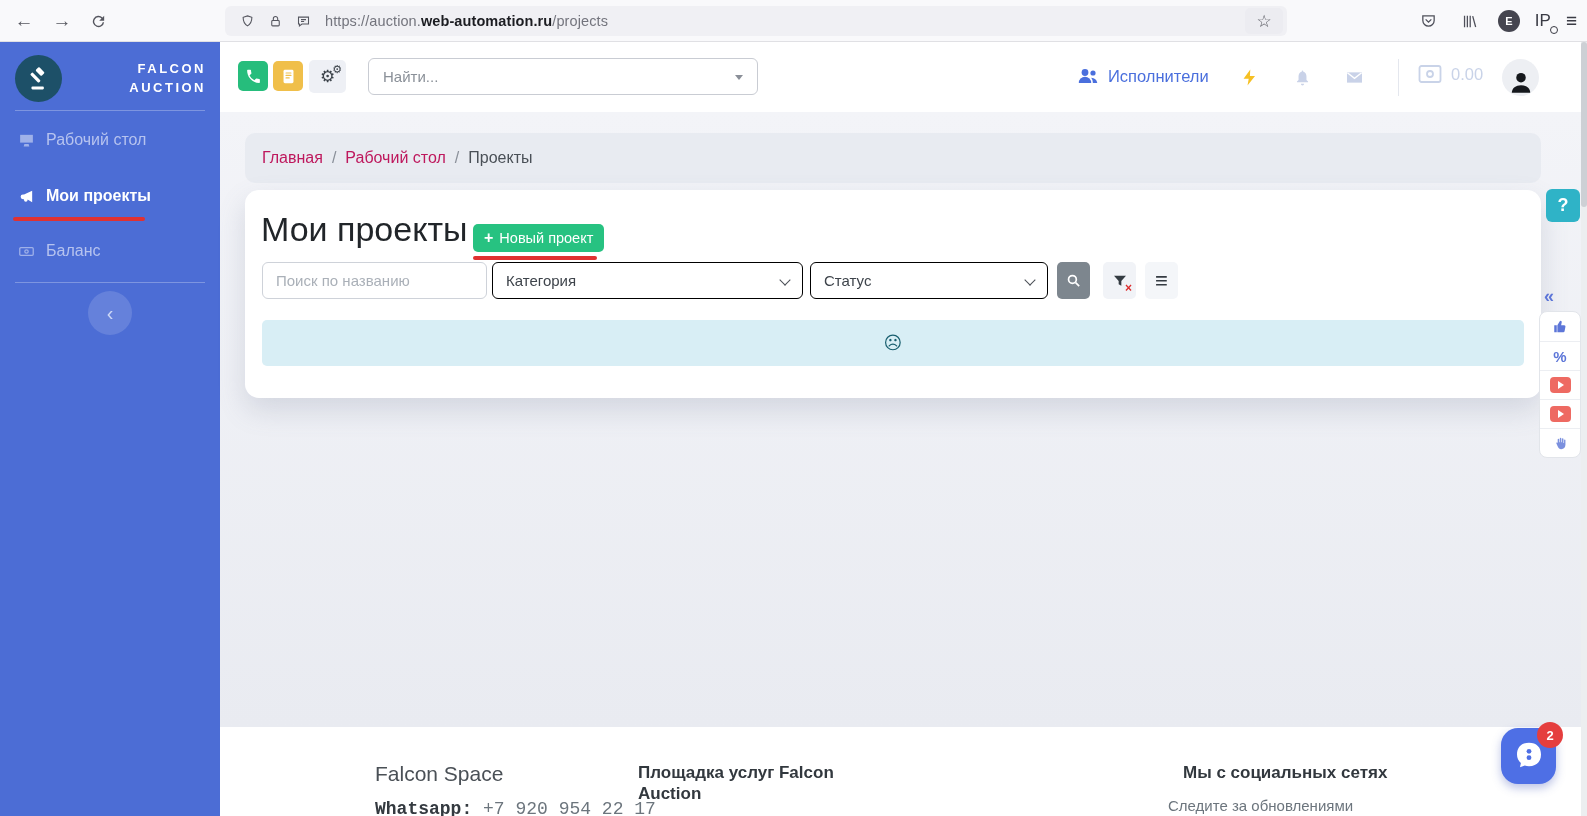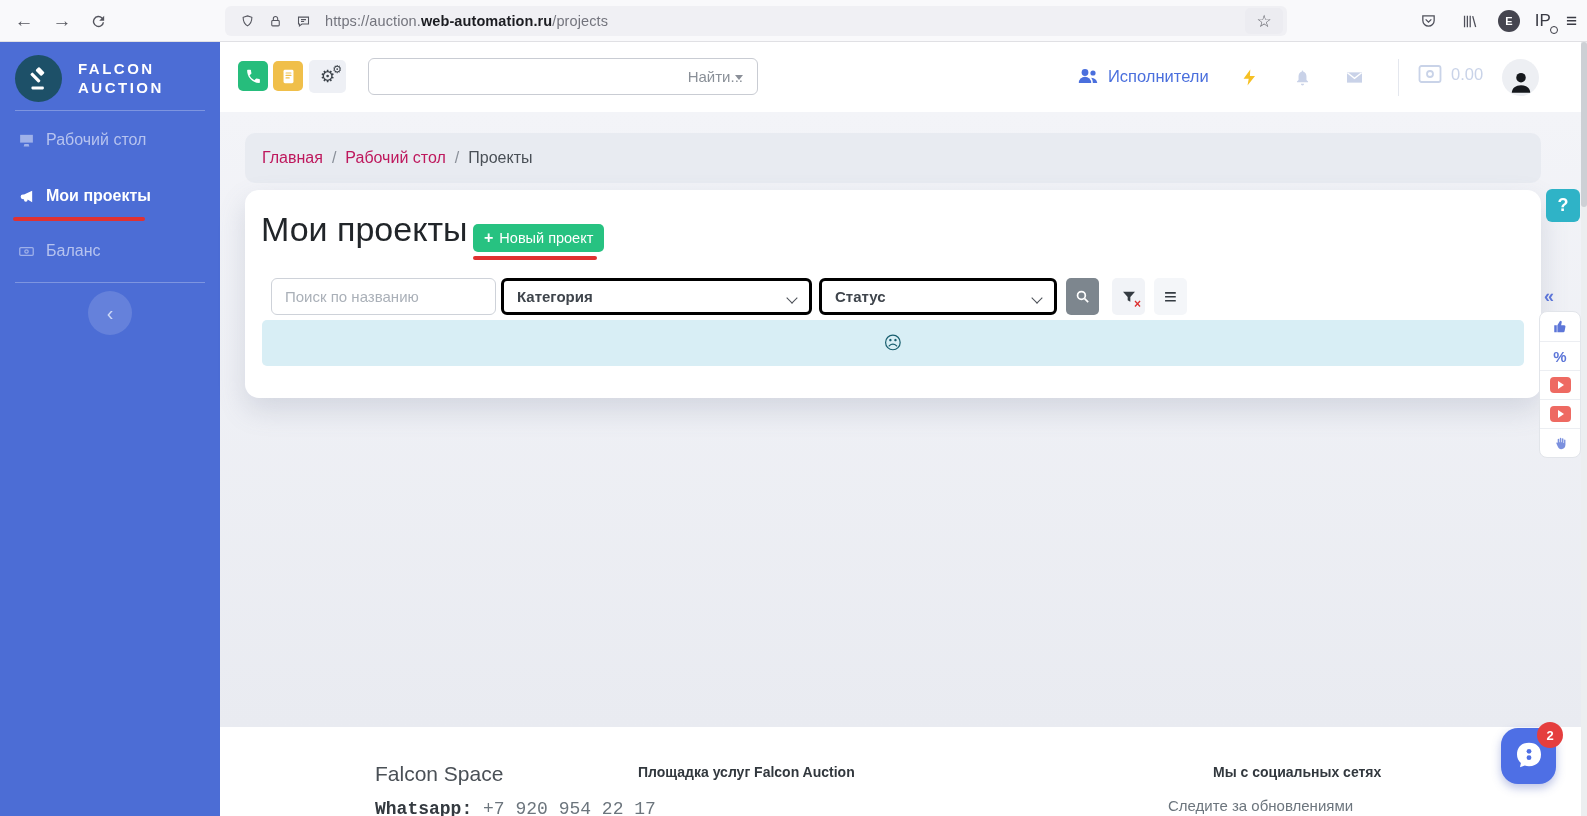--- a/index.html
+++ b/index.html
@@ -21,38 +21,38 @@
   .bic svg { width: 17px; height: 17px; }
   .ext-e { width: 22px; height: 22px; border-radius: 50%; background: #45454f; color: #fff; font-size: 11px; font-weight: bold; display: flex; align-items: center; justify-content: center; }
   .ext-ip { font-size: 17px; font-weight: normal; color: #3a3b44; position: relative; }
   .ext-ip:after { content: ""; position: absolute; right: -7px; bottom: -3px; width: 6px; height: 6px; border: 1.4px solid #3a3b44; border-radius: 50%; }
   .menu-glyph { font-size: 19px; color: #3a3b44; }
 
   
   .sidebar { position: absolute; left: 0; top: 42px; width: 220px; height: 774px; background: #4c6dd5; }
   .logo-circle { position: absolute; left: 15px; top: 13px; width: 47px; height: 47px; border-radius: 50%; background: #1d5068; display: flex; align-items: center; justify-content: center; }
   .logo-circle svg { width: 26px; height: 26px; }
-  .brand { position: absolute; left: 78px; top: 17px; width: 128px; text-align: left; color: #fff; font-weight: bold; font-size: 15px; letter-spacing: 2.5px; line-height: 19px; }
+  .brand { position: absolute; left: 78px; top: 17px; width: 128px; text-align: right; color: #fff; font-weight: bold; font-size: 13px; letter-spacing: 2.5px; line-height: 19px; }
   .sdiv { position: absolute; left: 15px; width: 190px; height: 1px; background: rgba(255,255,255,.28); }
   .snav { position: absolute; left: 18px; height: 28px; display: flex; align-items: center; gap: 11px; font-size: 16px; color: #b6c3ef; cursor: pointer; }
   .snav svg { width: 17px; height: 17px; flex: 0 0 auto; }
   .snav.active { color: #ffffff; font-weight: bold; }
   .red-line { position: absolute; background: #e03131; border-radius: 2px; height: 4px; }
   .collapse-btn { position: absolute; left: 88px; top: 249px; width: 44px; height: 44px; border-radius: 50%; background: rgba(255,255,255,.14); color: #cfd9f6; display: flex; align-items: center; justify-content: center; font-size: 20px; }
 
   
   .topbar { position: absolute; left: 220px; top: 42px; width: 1367px; height: 70px; background: #fff; }
   .sq-btn { position: absolute; top: 19px; width: 30px; height: 30px; border-radius: 5px; display: flex; align-items: center; justify-content: center; }
   .sq-btn svg { width: 17px; height: 17px; }
   .btn-green { left: 18px; background: #26bd7c; color: #fff; }
   .btn-yellow { left: 53px; background: #f0bf4a; color: #fff; }
   .btn-gear { left: 89px; top: 18px; width: 37px; height: 33px; background: #eef0f5; color: #3c434a; }
   .gear-wrap { position: relative; font-size: 17px; line-height: 1; }
   .gear-small { position: absolute; font-size: 11px; right: -7px; top: -4px; }
-  .find-select { position: absolute; left: 148px; top: 16px; width: 390px; height: 37px; background: #fff; border: 1px solid #c9ccd3; border-radius: 6px; display: flex; align-items: center; padding: 0 14px; font-size: 15px; color: #8a9098; justify-content: flex-end; }
+  .find-select { position: absolute; left: 148px; top: 16px; width: 390px; height: 37px; background: #fff; border: 1px solid #c9ccd3; border-radius: 6px; display: flex; align-items: center; padding: 0 14px; font-size: 15px; color: #8a9098; }
   .caret-down { position: absolute; right: 14px; top: 16px; width: 0; height: 0; border-left: 4.5px solid transparent; border-right: 4.5px solid transparent; border-top: 5px solid #8a8f98; }
   .performers { position: absolute; left: 856px; top: 22px; display: flex; align-items: center; gap: 8px; color: #4a6fdd; font-size: 16.5px; cursor: pointer; }
   .performers svg { width: 24px; height: 24px; }
   .top-ic { position: absolute; top: 23px; width: 24px; height: 24px; display: flex; align-items: center; justify-content: center; }
   .top-ic svg { width: 19px; height: 19px; }
   .tdivider { position: absolute; left: 1178px; top: 17px; width: 1px; height: 37px; background: #e4e7ee; }
   .balance { position: absolute; left: 1198px; top: 22px; display: flex; align-items: center; gap: 9px; color: #c9d3e8; font-size: 16.5px; }
   .balance svg { width: 24px; height: 20px; }
   .avatar { position: absolute; left: 1282px; top: 17px; width: 37px; height: 37px; border-radius: 50%; background: #edeff3; display: flex; align-items: flex-end; justify-content: center; overflow: hidden; }
   .avatar svg { width: 26px; height: 28px; color: #15181c; }
@@ -61,24 +61,24 @@
   .page { position: absolute; left: 220px; top: 112px; width: 1367px; height: 615px; background: linear-gradient(#f3f4f8, #e9ebf1); }
   .breadcrumb { position: absolute; left: 25px; top: 21px; width: 1296px; height: 50px; background: #e8ebf1; border-radius: 10px; display: flex; align-items: center; padding-left: 17px; font-size: 16px; gap: 9px; }
   .bc-link { color: #be185d; cursor: pointer; }
   .bc-sep { color: #8a9099; }
   .bc-cur { color: #4a5057; }
 
   .card { position: absolute; left: 25px; top: 78px; width: 1296px; height: 208px; background: #fff; border-radius: 14px; box-shadow: 0 12px 28px rgba(100,110,140,.20); }
   .page-title { position: absolute; left: 16px; top: 20px; font-size: 34px; color: #212529; font-weight: 400; }
   .new-btn { position: absolute; left: 228px; top: 34px; height: 28px; padding: 0 11px; background: #27c281; border-radius: 5px; color: #fff; font-size: 14.5px; display: flex; align-items: center; gap: 6px; cursor: pointer; }
   .new-btn .plus { font-size: 16px; font-weight: bold; }
-  .filters { position: absolute; left: 9px; top: 72px; width: 100%; height: 37px; margin-top: 16px; }
+  .filters { position: absolute; left: 0; top: 72px; width: 100%; height: 37px; }
   .f-input { position: absolute; left: 17px; top: 0; width: 225px; height: 37px; border: 1px solid #ced2d9; border-radius: 6px; padding: 0 13px; font-size: 15px; color: #444; font-family: "Liberation Sans", sans-serif; }
   .f-input::placeholder { color: #aab0b8; }
-  .f-select { position: absolute; top: 0; height: 37px; border: 3px solid #000000; border-radius: 6px; background: #fff; display: flex; align-items: center; padding: 0 13px; font-size: 15px; color: #3e444b; font-weight: bold; }
+  .f-select { position: absolute; top: 0; height: 37px; border: 1px solid #000000; border-radius: 6px; background: #fff; display: flex; align-items: center; padding: 0 13px; font-size: 15px; color: #3e444b; }
   .chev { position: absolute; right: 13px; top: 13px; width: 8px; height: 8px; border-right: 1.7px solid #4a4f56; border-bottom: 1.7px solid #4a4f56; transform: rotate(45deg); }
   .f-btn { position: absolute; top: 0; width: 33px; height: 37px; border-radius: 5px; display: flex; align-items: center; justify-content: center; }
   .f-search { left: 812px; background: #7d868e; color: #fff; }
   .f-search svg { width: 17px; height: 17px; }
   .f-reset { left: 858px; background: #f1f3f7; color: #343b42; position: absolute; }
   .f-reset svg { width: 16px; height: 16px; }
   .f-reset .x { position: absolute; right: 4px; bottom: 5px; color: #dd2f2f; font-weight: bold; font-size: 12px; line-height: 1; }
   .f-list { left: 900px; background: #f4f6f9; color: #343b42; font-size: 22px; }
   .alert { position: absolute; left: 17px; top: 130px; width: 1262px; height: 46px; background: #d8eef5; border-radius: 5px; display: flex; align-items: center; justify-content: center; gap: 9px; color: #185e6e; font-size: 15.5px; }
   .alert .sad { font-size: 18px; }
@@ -94,21 +94,21 @@
   .c-hand { color: #7b90de; }
   .pct { font-size: 15px; font-weight: bold; color: #5d76d8; }
   .yt { width: 21px; height: 16px; background: #ee6a62; border-radius: 4px; display: flex; align-items: center; justify-content: center; }
   .yt i { display: block; width: 0; height: 0; border-left: 6px solid #fff; border-top: 4px solid transparent; border-bottom: 4px solid transparent; margin-left: 1px; }
 
   
   .footer { position: absolute; left: 220px; top: 727px; width: 1367px; height: 89px; background: #fff; }
   .f-brand { position: absolute; left: 155px; top: 35px; font-size: 21px; color: #4a5056; }
   .f-wa { position: absolute; left: 155px; top: 72px; font-size: 18px; color: #6c757d; font-family: Liberation Mono, monospace; }
   .f-wa b { color: #343a40; }
-  .f-col-title { position: absolute; top: 35px; width: 225px; font-size: 14px; font-weight: bold; color: #32383e; line-height: 21px; }
+  .f-col-title { position: absolute; top: 35px; width: 225px; font-size: 17px; font-weight: bold; color: #32383e; line-height: 21px; }
   .f-sub { position: absolute; left: 948px; top: 70px; font-size: 15px; color: #6c757d; }
 
   
   .chat { position: absolute; left: 1501px; top: 728px; width: 55px; height: 56px; background: #4e6fe5; border-radius: 17px; display: flex; align-items: center; justify-content: center; box-shadow: 0 4px 10px rgba(60,80,180,.35); cursor: pointer; }
   .chat svg { width: 36px; height: 36px; }
   .chat-badge { position: absolute; left: 1537px; top: 722px; width: 26px; height: 26px; border-radius: 50%; background: #e53e3e; color: #fff; font-size: 13px; font-weight: bold; display: flex; align-items: center; justify-content: center; }
   .sbar { position: absolute; left: 1581px; top: 42px; width: 6px; height: 774px; background: #eceef0; }
   .sbar-thumb { position: absolute; left: 0; top: 0; width: 6px; height: 165px; background: #cdd0d5; border-radius: 3px; }
 </style>
 </head>
@@ -360,21 +360,21 @@
       <svg viewBox="0 0 24 24" fill="currentColor">
           <path d="M7.5 11.5V5.5a1.2 1.2 0 0 1 2.4 0V10h1V3.8a1.2 1.2 0 0 1 2.4 0V10h1V4.6a1.2 1.2 0 0 1 2.4 0V11h1V6.8a1.1 1.1 0 0 1 2.2 0V14c0 4.2-2.7 7-6.6 7-3.3 0-5-2-6.1-5.1L5.3 11.7a1.2 1.2 0 0 1 2-1.1l.2.9z"></path>
         </svg>
     </div>
   </div>
 
   <div class="footer">
     <div class="f-brand">Falcon Space</div>
     <div class="f-wa"><b>Whatsapp:</b> <span>+7 920 954 22 17</span></div>
     <div class="f-col-title" style="left:418px;">Площадка услуг Falcon Auction</div>
-    <div class="f-col-title" style="left:993px;">Мы с социальных сетях</div>
+    <div class="f-col-title" style="left:963px;">Мы с социальных сетях</div>
     <div class="f-sub">Следите за обновлениями</div>
   </div>
 
   <div class="chat">
     <svg viewBox="0 0 24 24">
         <path fill="#fff" d="M12 3.2c5 0 8 3 8 7.8s-3 7.8-8 7.8c-1 0-2-.2-2.8-.5L6 19.5l.6-2.9C4.9 15.2 4 13.3 4 11c0-4.8 3-7.8 8-7.8z"></path>
         <circle cx="12" cy="8.9" r="1.6" fill="#4e6fe5"></circle>
         <circle cx="12" cy="13.1" r="1.6" fill="#4e6fe5"></circle>
       </svg>
   </div>

